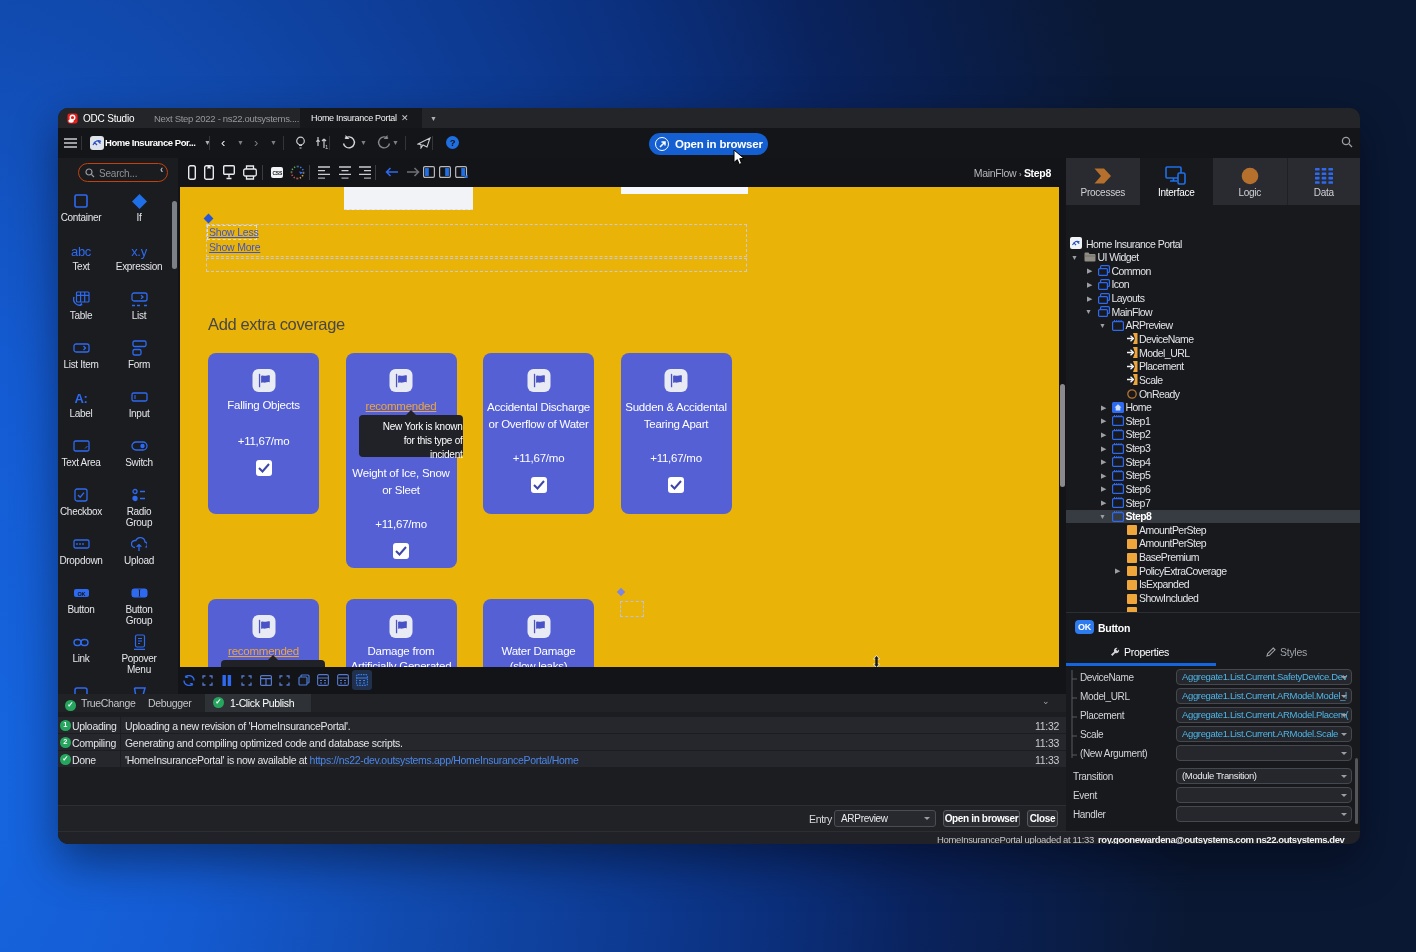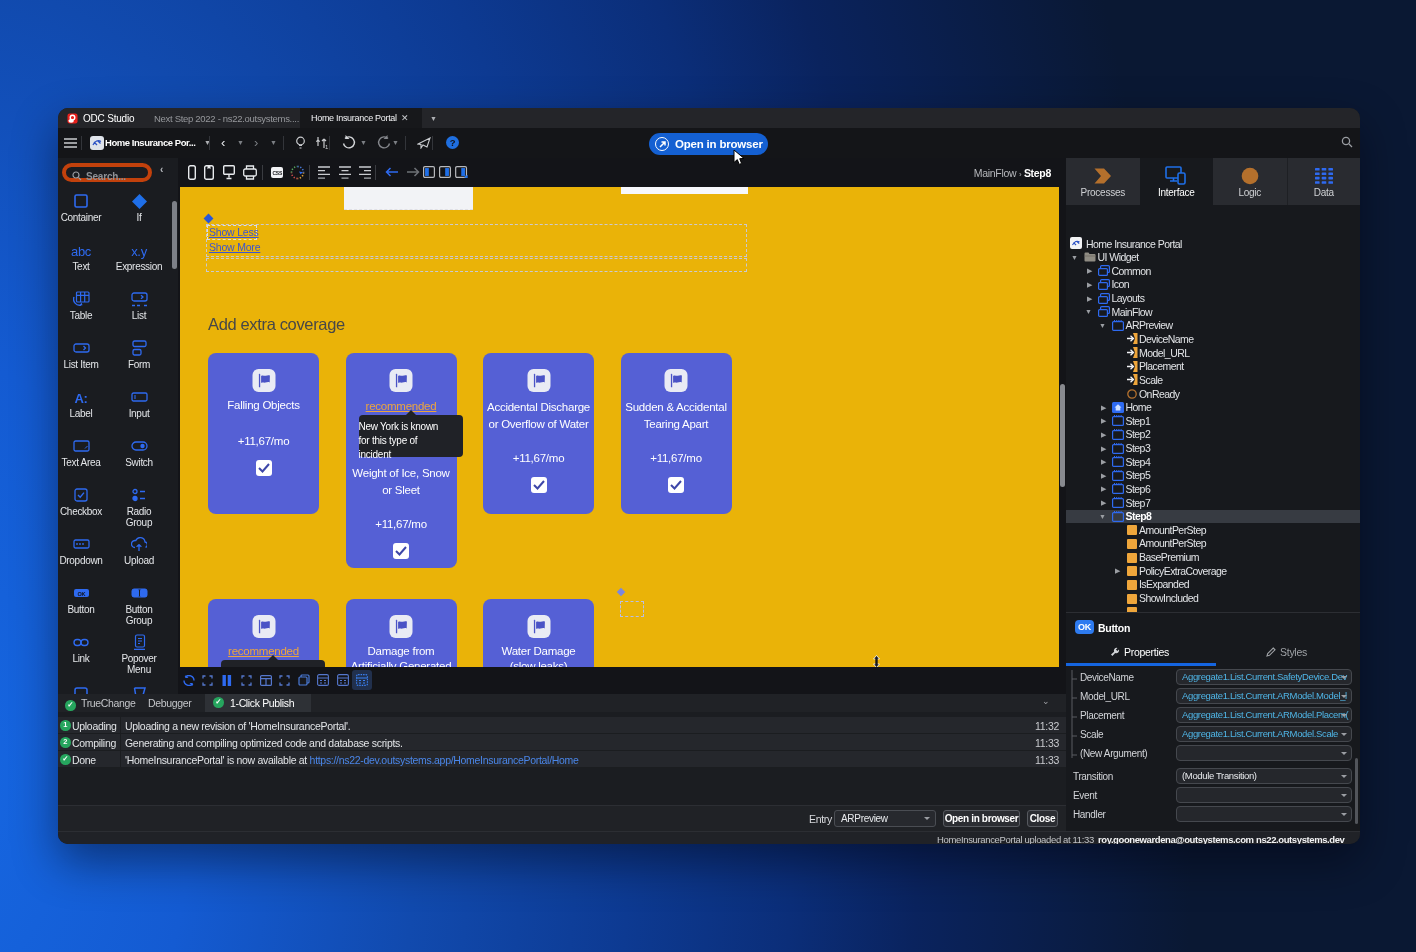--- a/index.html
+++ b/index.html
@@ -27,21 +27,21 @@
   #titlebar .tabcaret { position:absolute; left:372px; top:7px; color:#aeb0b4; font-size:7px; }
   
   #toolbar { position:absolute; left:0; top:20px; width:100%; height:30px; background:#141518; }
   #toolbar .sep { position:absolute; top:8px; width:1px; height:14px; background:#33353a; }
   .ticon { position:absolute; top:7px; }
   #openbtn { position:absolute; left:591px; top:5px; width:119px; height:22px; background:#1460d2; border-radius:11px; color:#fff; }
   #openbtn .circ { position:absolute; left:6px; top:4px; width:14px; height:14px; border:1.3px solid #fff; border-radius:50%; }
   #openbtn .txt { position:absolute; left:26px; top:4.5px; font-size:11.5px; font-weight:bold; letter-spacing:-0.2px; white-space:nowrap; }
   
   #palette { position:absolute; left:0; top:50px; width:120px; height:536px; background:#1a1c20; overflow:hidden; }
-  #palette .search { position:absolute; left:4px; top:5px; width:90px; height:19px; border:4px solid #c2410c; border-radius:10px;font-weight:bold; }
+  #palette .search { position:absolute; left:20px; top:5px; width:90px; height:19px; border:1px solid #c2410c; border-radius:10px; }
   #palette .search .mag { position:absolute; left:6px; top:4px; }
   #palette .search .ph { position:absolute; left:20px; top:4px; color:#8e9196; font-size:10px; }
   #palette .coll { position:absolute; left:102px; top:6px; color:#b9bcc0; font-size:10px; font-weight:bold; }
   .pitem { position:absolute; width:58px; text-align:center; color:#e4e6e9; font-size:10px; letter-spacing:-0.3px; line-height:11px; }
   .pitem .ic { height:14px; display:flex; align-items:center; justify-content:center; margin-bottom:4px; }
   .pscroll { position:absolute; right:1px; width:5px; background:#7d8087; border-radius:3px; }
   
   #center { position:absolute; left:120px; top:50px; width:888px; height:536px; background:#131418; }
   #ctoolbar { position:absolute; left:0; top:0; width:100%; height:29px; }
   #ctoolbar .sep { position:absolute; top:7px; width:1px; height:15px; background:#3a3c41; }
@@ -54,21 +54,21 @@
   .gbox1 { position:absolute; left:164px; top:0; width:129px; height:23px; background:#f2f3f6; border-bottom:1px dashed #e0e0e6; }
   .gbox2 { position:absolute; left:441px; top:0; width:127px; height:7px; background:#f7f8fb; }
   .diamond { position:absolute; width:7px; height:7px; background:#2757d8; transform:rotate(45deg); }
   .dashbox { position:absolute; border:1px dashed #c9c9d2; }
   .showlink { color:#3c55cf; text-decoration:underline; font-size:10.5px; letter-spacing:-0.2px; }
   .heading { position:absolute; left:28px; top:128px; font-size:16.5px; letter-spacing:-0.35px; color:#474747; }
   .card { position:absolute; width:111px; background:#5560d5; border-radius:8px; color:#fff; text-align:center; font-size:11.5px; letter-spacing:-0.25px; }
   .flagbox { position:absolute; left:50%; transform:translateX(-50%); top:16px; width:23px; height:23px; background:#e9ebf4; border-radius:6px; }
   .cbx { position:absolute; left:50%; transform:translateX(-50%); width:16px; height:16px; background:#fff; border-radius:3px; }
   .rec { color:#eca53e; text-decoration:underline; }
-  .tooltip { position:absolute; background:#202227; color:#fff; font-size:10px; letter-spacing:-0.25px; line-height:14px; border-radius:4px; padding-top:5px; text-align:left; }
+  .tooltip { position:absolute; background:#202227; color:#fff; font-size:10px; letter-spacing:-0.25px; line-height:14px; border-radius:4px; padding-top:5px; text-align:right; }
   .tooltip:before { content:""; position:absolute; top:-5px; left:50%; margin-left:-5px; border:5px solid transparent; border-bottom-color:#202227; border-top:none; }
   
   #rpanel { position:absolute; left:1008px; top:50px; width:294px; height:673px; background:#17191d; }
   .rtab { position:absolute; top:0; width:73.5px; height:46.5px; background:#292b30; text-align:center; color:#cfd1d4; font-size:10px; letter-spacing:-0.25px; }
   .rtab .lbl { position:absolute; bottom:7px; width:100%; }
   .rtab.sel { background:#17191d; color:#fff; }
   .etabs { position:absolute; top:46px; left:0; width:100%; height:27px; }
   .etabs .el { position:absolute; left:0; top:6px; width:147px; text-align:center; color:#fff; font-size:10.5px; letter-spacing:-0.3px; }
   .etabs .wt { position:absolute; left:147px; top:6px; width:147px; text-align:center; color:#9fa2a6; font-size:10.5px; letter-spacing:-0.3px; }
   .etabs .ul { position:absolute; left:0; top:22px; width:147px; height:3px; background:#1565e0; }

